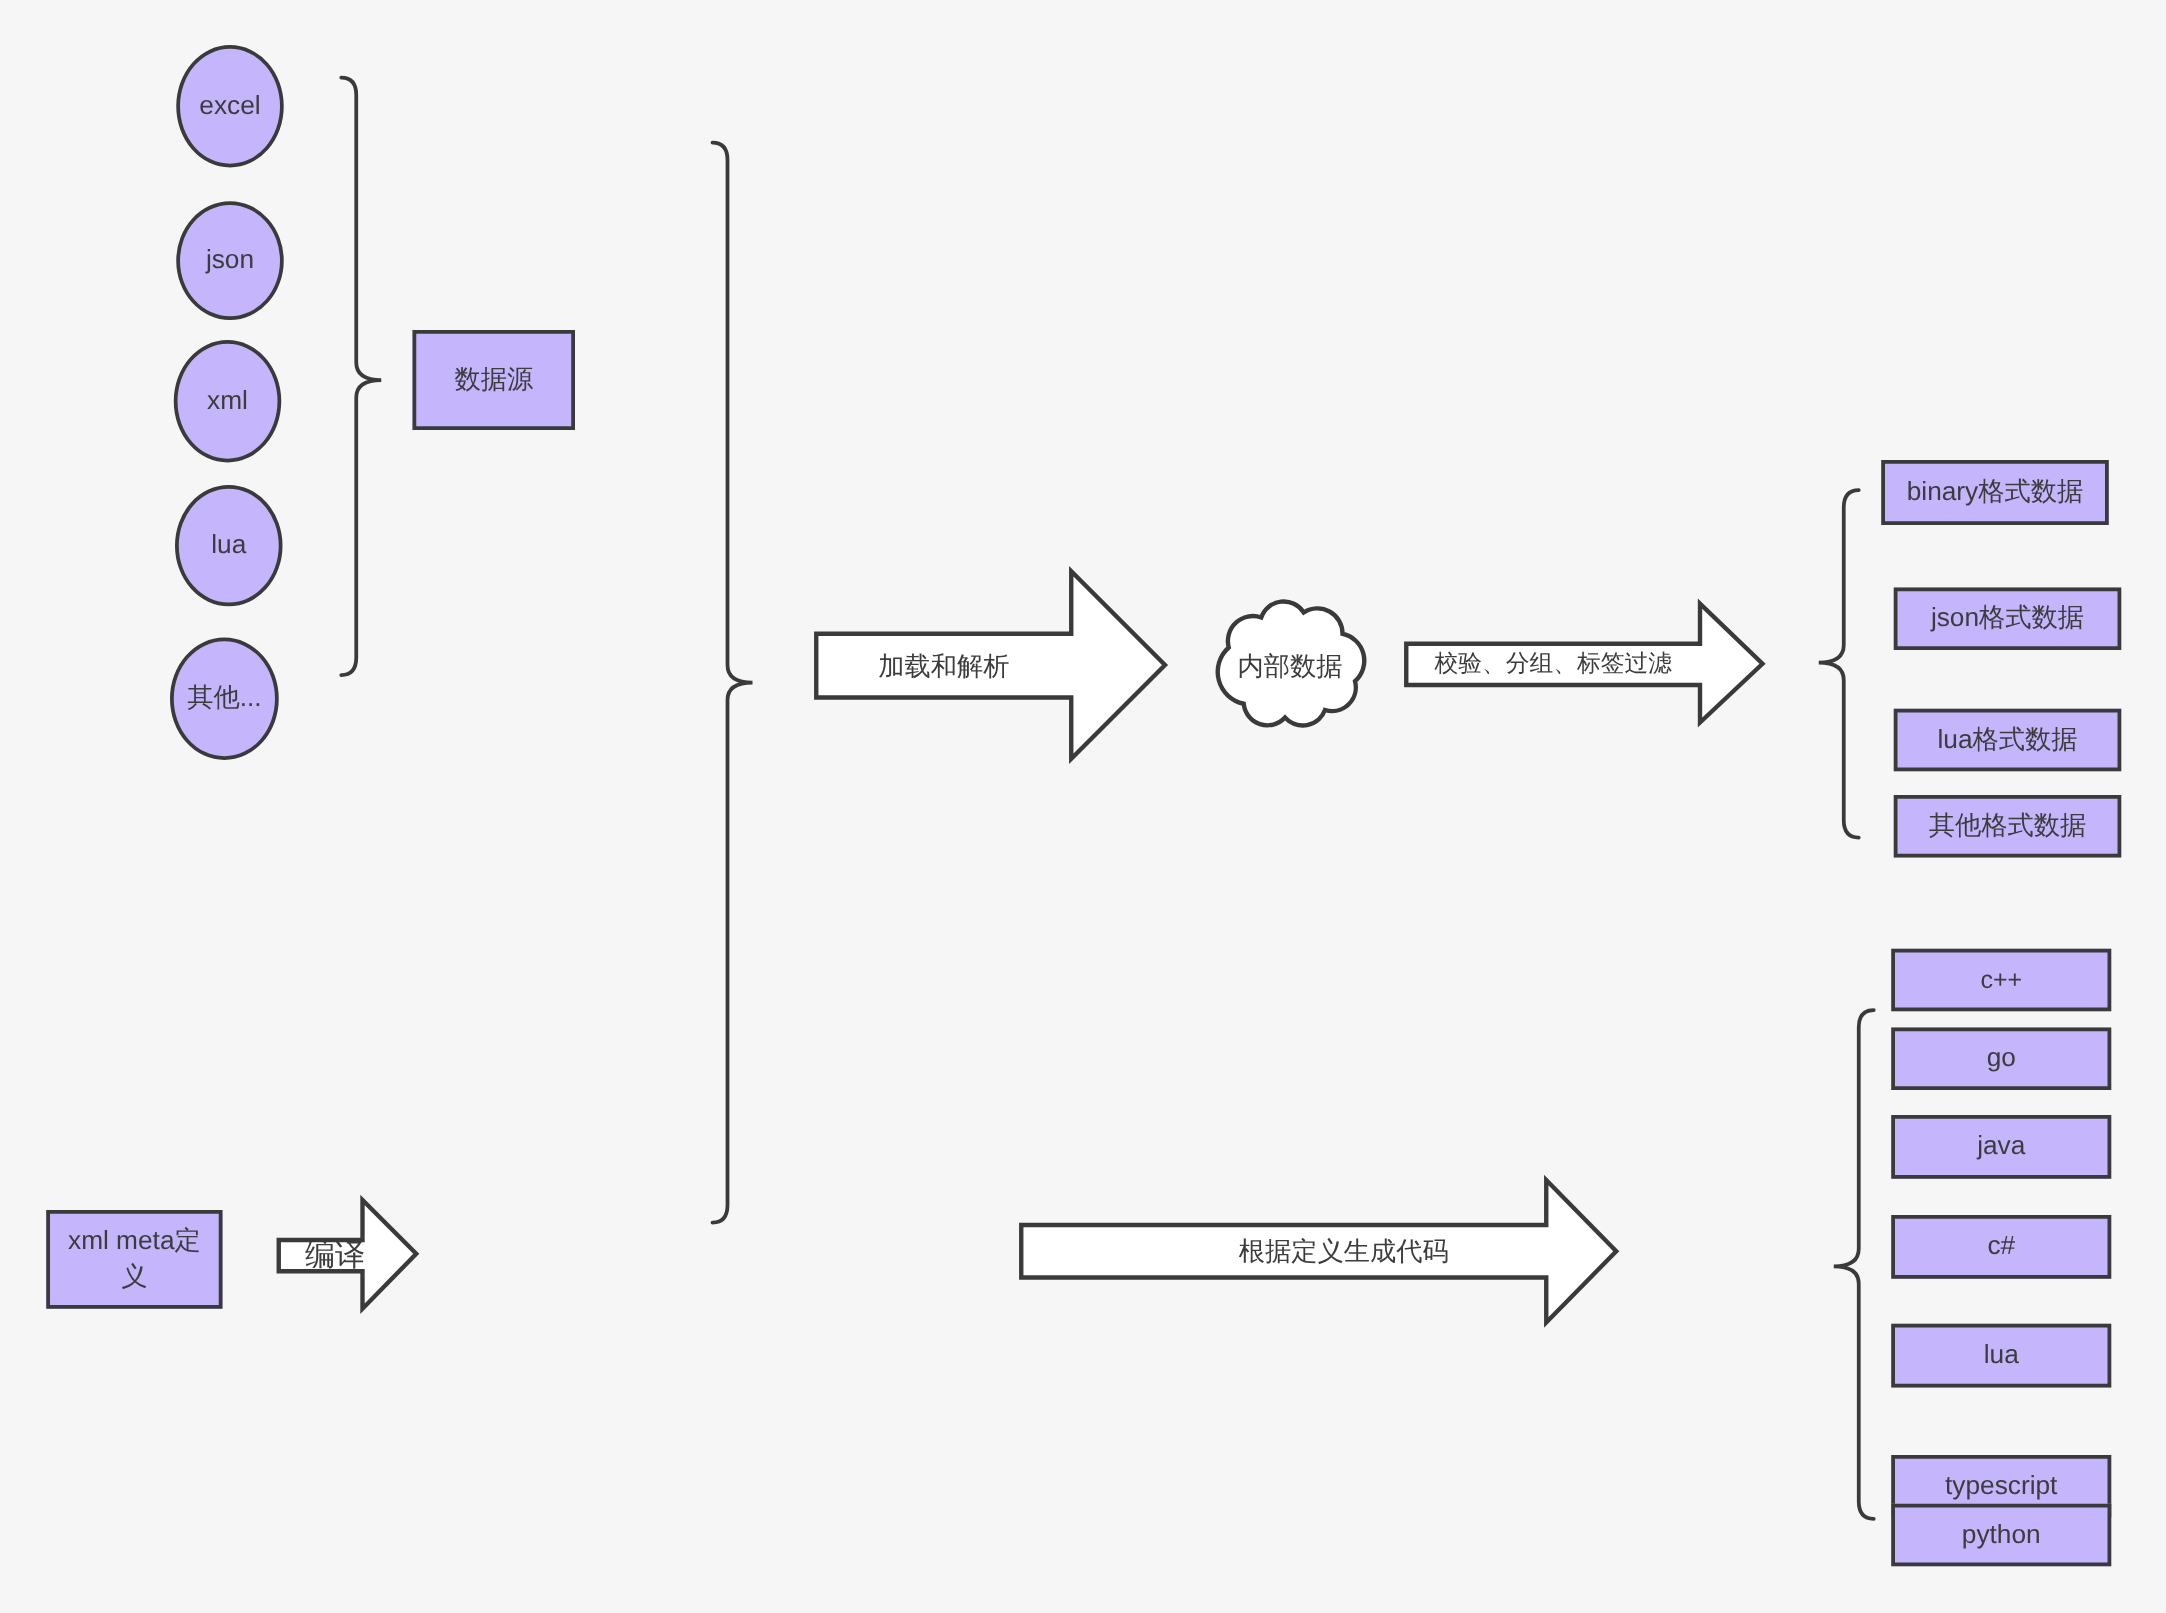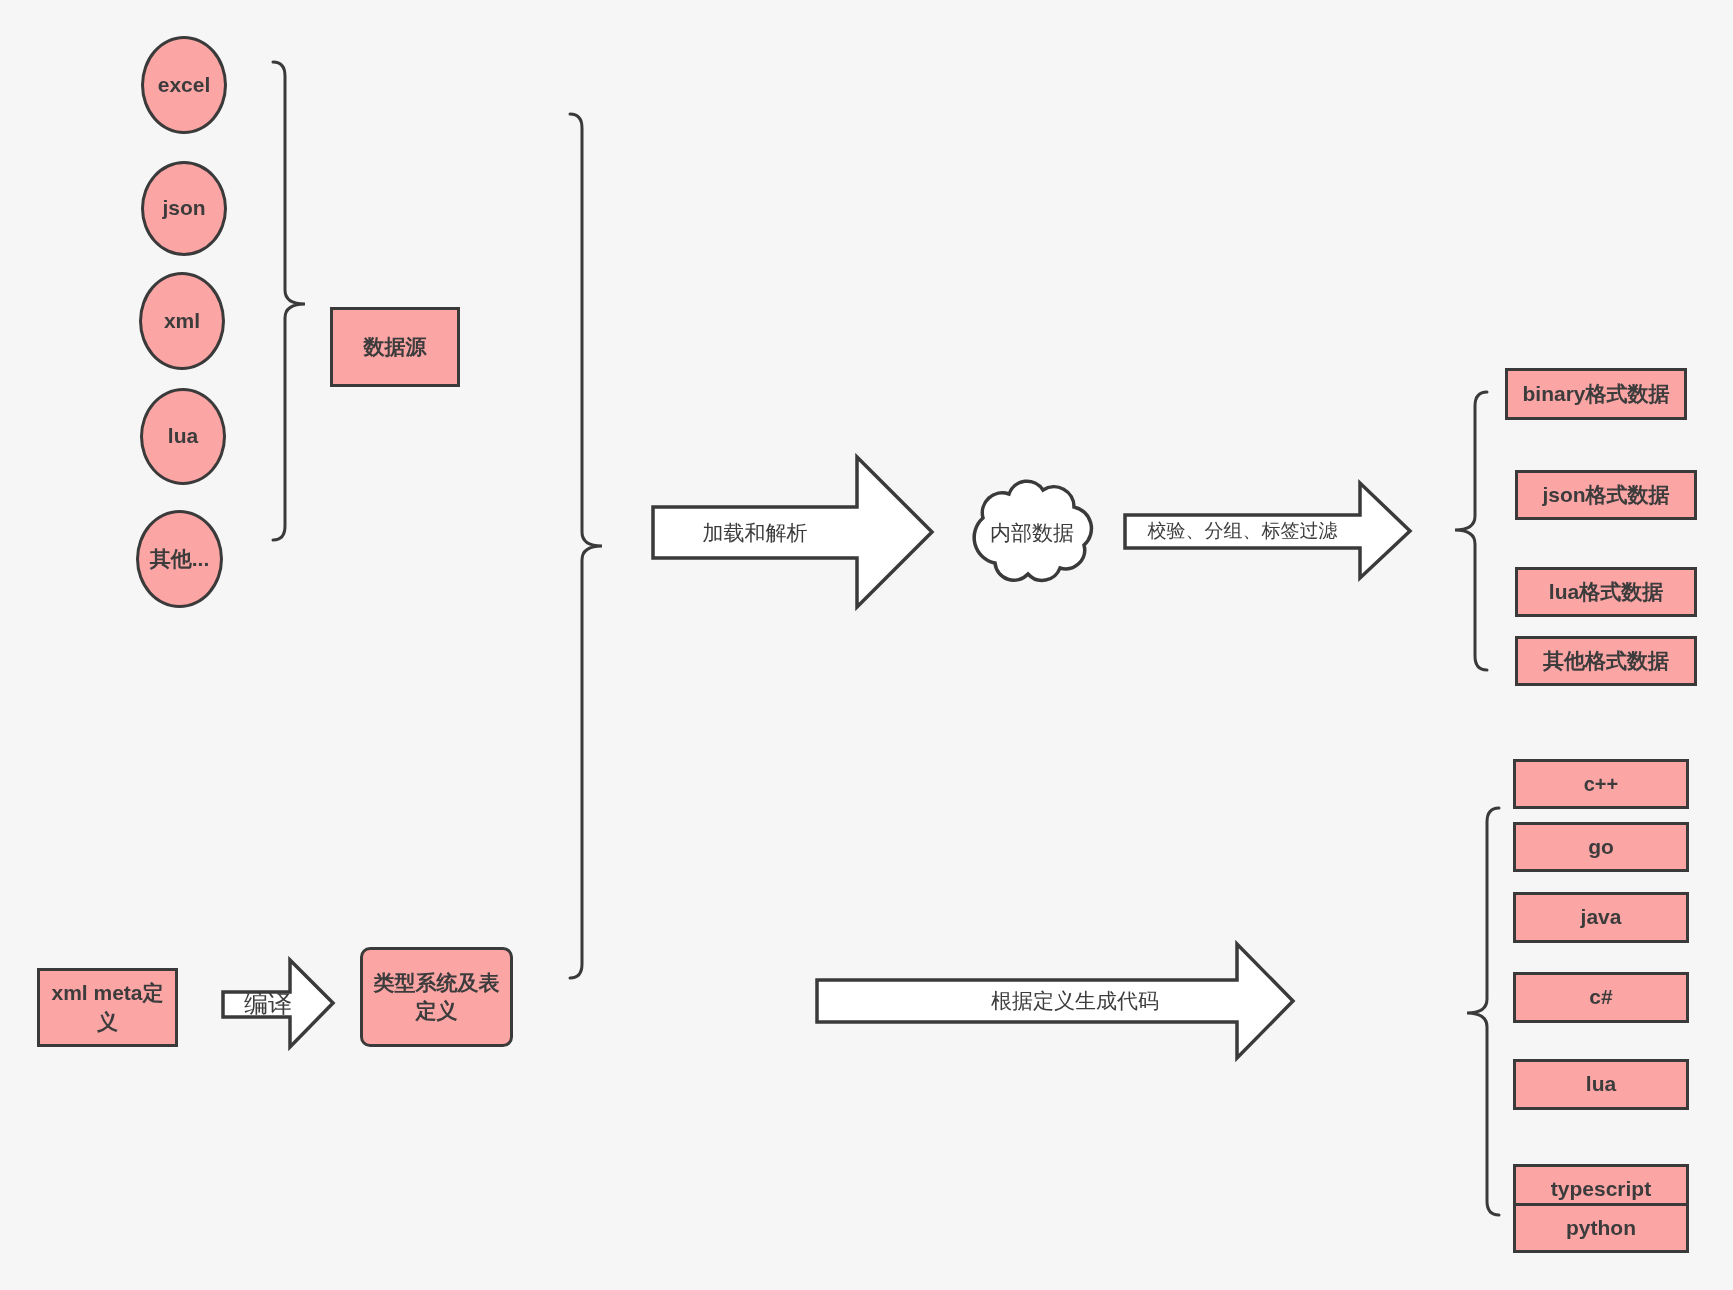--- a/index.html
+++ b/index.html
@@ -8,23 +8,23 @@
     background:#f6f6f6; overflow:hidden;
     font-family:"Liberation Sans", sans-serif;
     color:#3c3c3c;
   }
   .shapes { position:absolute; left:0; top:0; }
   .brace { fill:none; stroke:#3a3a3a; stroke-width:3; stroke-linecap:round; }
   .blockarrow { fill:#ffffff; stroke:#3a3a3a; stroke-width:3.5; stroke-linejoin:miter; }
   .cloudshape { fill:#ffffff; stroke:#3a3a3a; stroke-width:3.5; }
   .node {
     position:absolute; box-sizing:border-box;
-    background:#fca5a5; border:3px solid #3a3a3a;
+    background:#c4b5fd; border:3px solid #3a3a3a;
     display:flex; align-items:center; justify-content:center;
-    text-align:center; font-size:21px; line-height:1.35;font-weight:bold;
+    text-align:center; font-size:21px; line-height:1.35;
   }
   .ellipse { border-radius:50%; }
   .rounded { border-radius:10px; }
   .lbl {
     position:absolute; display:flex; align-items:center; justify-content:center;
     text-align:center; font-size:21px; white-space:nowrap;
   }
 </style>
 </head>
 <body>
@@ -48,35 +48,34 @@
 
     <path class="cloudshape" d="M 995 563 A 26 26 0 0 1 983 518 A 20 20 0 0 1 1009 494 A 19 19 0 0 1 1043 490 A 20 20 0 0 1 1074 507 A 22 22 0 0 1 1084 545 A 19 19 0 0 1 1060 568 A 19 19 0 0 1 1028 574 A 19 19 0 0 1 995 563 Z"></path>
   </svg>
 
   <div class="node ellipse" style="left:141px; top:36px; width:86px; height:98px;">excel</div>
   <div class="node ellipse" style="left:141px; top:161px; width:86px; height:95px;">json</div>
   <div class="node ellipse" style="left:139px; top:272px; width:86px; height:98px;">xml</div>
   <div class="node ellipse" style="left:140px; top:388px; width:86px; height:97px;">lua</div>
   <div class="node ellipse" style="left:136px; top:510px; width:87px; height:98px;">其他...</div>
 
-  <div class="node" style="left:330px; top:264px; width:130px; height:80px;margin-top:43px;">数据源</div>
+  <div class="node" style="left:330px; top:264px; width:130px; height:80px;">数据源</div>
 
   <div class="lbl" style="left:653px; top:507px; width:204px; height:51px;">加载和解析</div>
   <div class="lbl" style="left:975px; top:519px; width:114px; height:27px;">内部数据</div>
   <div class="lbl" style="left:1125px; top:514px; width:235px; height:34px; font-size:19px;">校验、分组、标签过滤</div>
   <div class="lbl" style="left:817px; top:980px; width:420px; height:42px;margin-left:48px;">根据定义生成代码</div>
   <div class="lbl" style="left:218px; top:990px; width:100px; height:27px; font-size:24px;">编译</div>
 
   <div class="node" style="left:1505px; top:368px; width:182px; height:52px;">binary格式数据</div>
   <div class="node" style="left:1515px; top:470px; width:182px; height:50px;">json格式数据</div>
   <div class="node" style="left:1515px; top:567px; width:182px; height:50px;">lua格式数据</div>
   <div class="node" style="left:1515px; top:636px; width:182px; height:50px;">其他格式数据</div>
 
   <div class="node" style="left:37px; top:968px; width:141px; height:79px; padding:0 10px;">xml meta定义</div>
-  <div class="node rounded" style="left:360px; top:947px; width:153px; height:100px; padding:0 8px;">类型系统及表定义</div>
 
   <div class="node" style="left:1513px; top:759px; width:176px; height:50px; font-size:20px;">c++</div>
   <div class="node" style="left:1513px; top:822px; width:176px; height:50px;">go</div>
   <div class="node" style="left:1513px; top:892px; width:176px; height:51px;">java</div>
   <div class="node" style="left:1513px; top:972px; width:176px; height:51px;">c#</div>
   <div class="node" style="left:1513px; top:1059px; width:176px; height:51px;">lua</div>
   <div class="node" style="left:1513px; top:1133px; width:176px; height:50px;margin-top:31px;">typescript</div>
   <div class="node" style="left:1513px; top:1203px; width:176px; height:50px;">python</div>
 
 </div>

